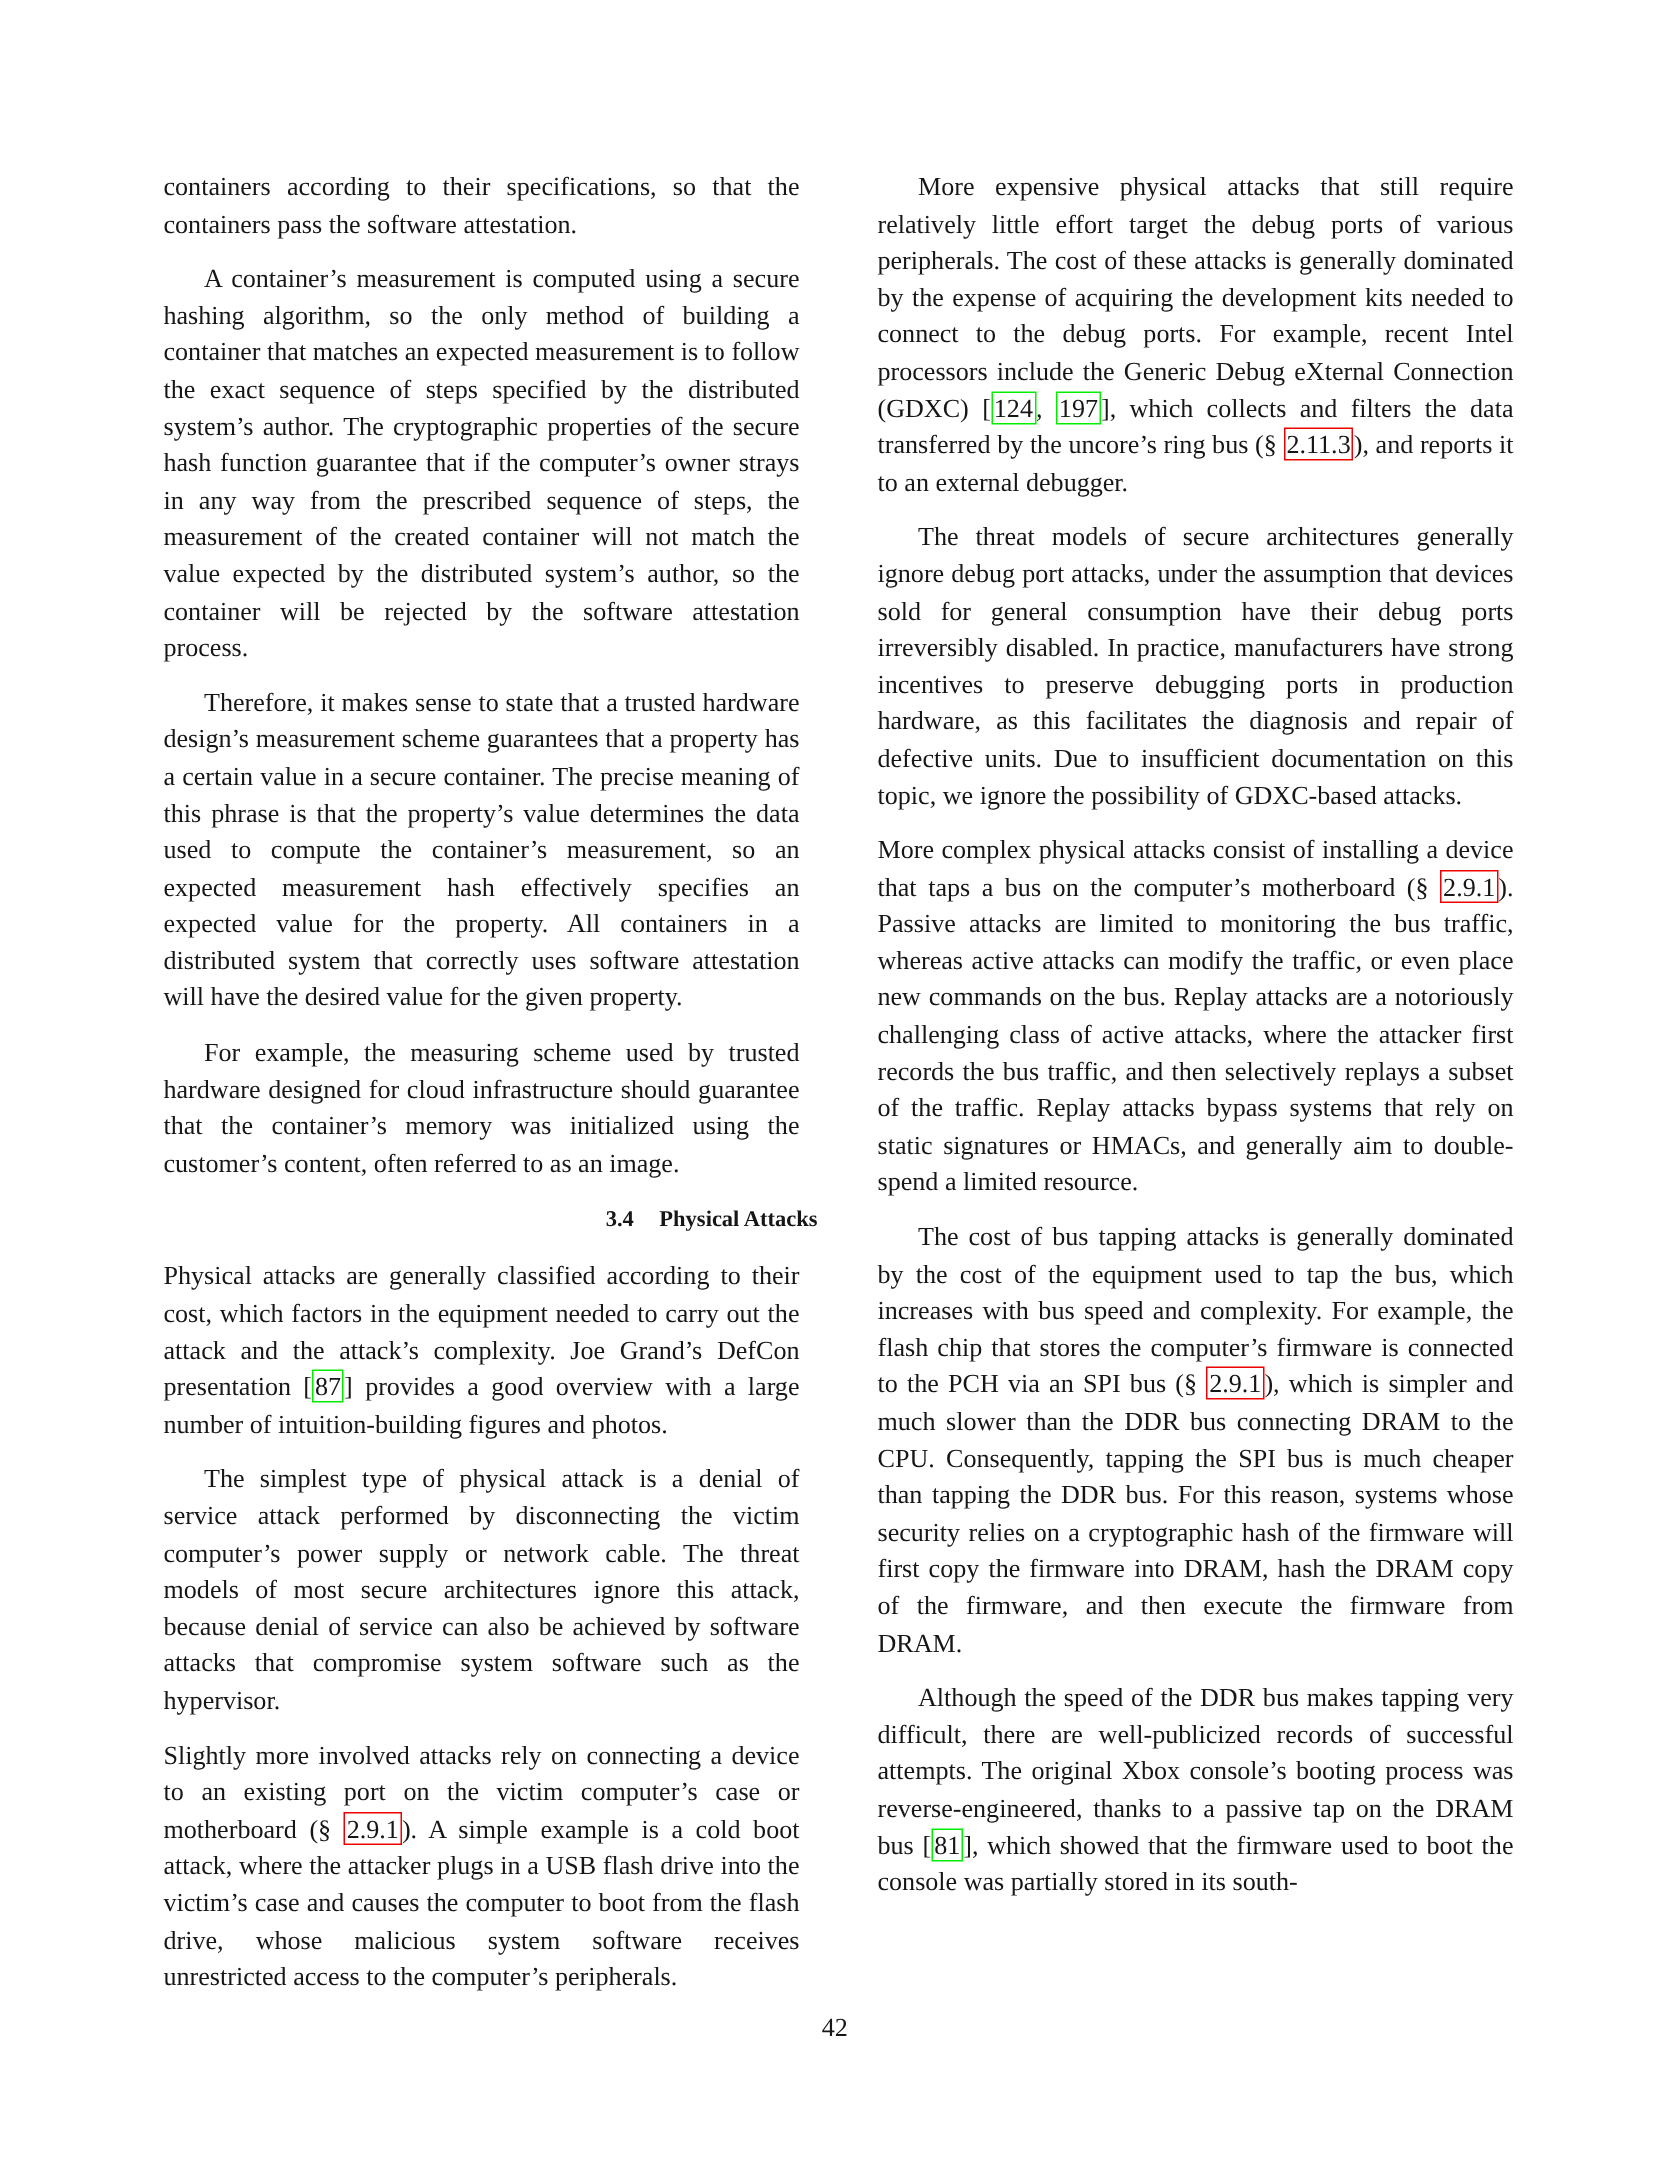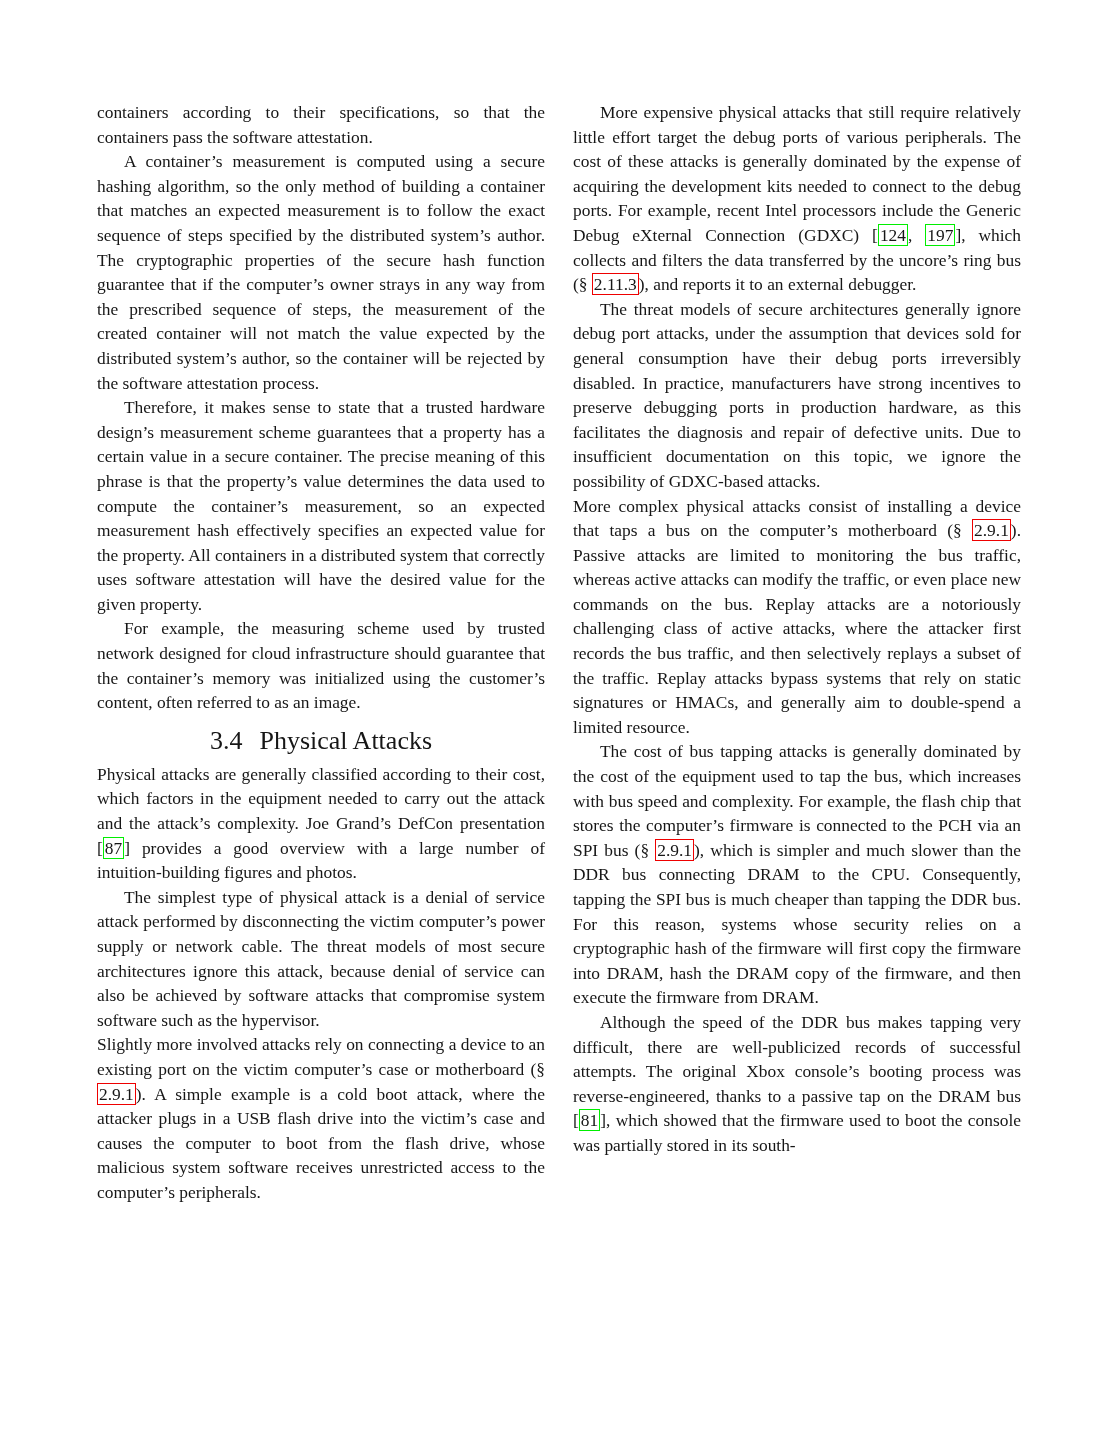--- a/index.html
+++ b/index.html
@@ -21,30 +21,30 @@
     display: flex;
     gap: 28px;
   }
   .col {
     width: 448px;
     font-size: 17.4px;
     line-height: 24.6px;
     text-align: justify;
   }
   .para {
-    margin: 0;
+    margin: 12px;
     text-indent: 27px;
   }
   .para.noindent { text-indent: 0; }
   .h2 {
-    font-weight: normal;
-    font-size: 26px;
+    font-weight: bold;
+    font-size: 15px;
     line-height: 26px;
     margin: 13px 0 8px 0;
-    text-align: center;
+    text-align: right;
   }
   .h3 {
     font-style: italic;
     font-size: 18.5px;
     line-height: 25px;
     margin: 15px 0 10px 0;
     text-align: left;
   }
   .hnum { margin-right: 17px; }
   .it { }
@@ -67,27 +67,28 @@
 </style>
 </head>
 <body>
 
 <div class="page">
   <div class="content">
     <div class="col" id="col-0">
         <div class="para noindent"><span>containers according to their specifications, so that the containers pass the software attestation.</span></div>
         <div class="para"><span>A container’s measurement is computed using a secure hashing algorithm, so the only method of building a container that matches an expected measurement is to follow the exact sequence of steps specified by the distributed system’s author. The cryptographic properties of the secure hash function guarantee that if the computer’s owner strays in any way from the prescribed sequence of steps, the measurement of the created container will not match the value expected by the distributed system’s author, so the container will be rejected by the software attestation process.</span></div>
         <div class="para"><span>Therefore, it makes sense to state that a trusted hardware design’s measurement scheme guarantees that a property has a certain value in a secure container. The precise meaning of this phrase is that the property’s value determines the data used to compute the container’s measurement, so an expected measurement hash effectively specifies an expected value for the property. All containers in a distributed system that correctly uses software attestation will have the desired value for the given property.</span></div>
-        <div class="para"><span>For example, the measuring scheme used by trusted network designed for cloud infrastructure should guarantee that the container’s memory was initialized using the customer’s content, often referred to as an image.</span></div>
+        <div class="para"><span>For example, the measuring scheme used by trusted hardware designed for cloud infrastructure should guarantee that the container’s memory was initialized using the customer’s content, often referred to as an image.</span></div>
         <div class="h2"><span class="hnum">3.4</span><span>Physical Attacks</span></div>
         <div class="para noindent"><span>Physical attacks are generally classified according to their cost, which factors in the equipment needed to carry out the attack and the attack’s complexity. Joe Grand’s DefCon presentation [</span><span class="cite">87</span><span>] provides a good overview with a large number of intuition-building figures and photos.</span></div>
         <div class="para"><span>The simplest type of physical attack is a denial of service attack performed by disconnecting the victim computer’s power supply or network cable. The threat models of most secure architectures ignore this attack, because denial of service can also be achieved by software attacks that compromise system software such as the hypervisor.</span></div>
         <div class="para noindent"><span>Slightly more involved attacks rely on connecting a device to an existing port on the victim computer’s case or motherboard (§ </span><span class="ref">2.9.1</span><span>). A simple example is a </span><span class="it">cold boot attack</span><span>, where the attacker plugs in a USB flash drive into the victim’s case and causes the computer to boot from the flash drive, whose malicious system software receives unrestricted access to the computer’s peripherals.</span></div>
       </div>
     <div class="col" id="col-1">
         <div class="para"><span>More expensive physical attacks that still require relatively little effort target the debug ports of various peripherals. The cost of these attacks is generally dominated by the expense of acquiring the development kits needed to connect to the debug ports. For example, recent Intel processors include the Generic Debug eXternal Connection (GDXC) [</span><span class="cite">124</span><span>, </span><span class="cite">197</span><span>], which collects and filters the data transferred by the uncore’s ring bus (§ </span><span class="ref">2.11.3</span><span>), and reports it to an external debugger.</span></div>
         <div class="para"><span>The threat models of secure architectures generally ignore debug port attacks, under the assumption that devices sold for general consumption have their debug ports irreversibly disabled. In practice, manufacturers have strong incentives to preserve debugging ports in production hardware, as this facilitates the diagnosis and repair of defective units. Due to insufficient documentation on this topic, we ignore the possibility of GDXC-based attacks.</span></div>
         <div class="para noindent"><span>More complex physical attacks consist of installing a device that taps a bus on the computer’s motherboard (§ </span><span class="ref">2.9.1</span><span>). </span><span class="it">Passive attacks</span><span> are limited to monitoring the bus traffic, whereas </span><span class="it">active attacks</span><span> can modify the traffic, or even place new commands on the bus. </span><span class="it">Replay attacks</span><span> are a notoriously challenging class of active attacks, where the attacker first records the bus traffic, and then selectively replays a subset of the traffic. Replay attacks bypass systems that rely on static signatures or HMACs, and generally aim to double-spend a limited resource.</span></div>
         <div class="para"><span>The cost of bus tapping attacks is generally dominated by the cost of the equipment used to tap the bus, which increases with bus speed and complexity. For example, the flash chip that stores the computer’s firmware is connected to the PCH via an SPI bus (§ </span><span class="ref">2.9.1</span><span>), which is simpler and much slower than the DDR bus connecting DRAM to the CPU. Consequently, tapping the SPI bus is much cheaper than tapping the DDR bus. For this reason, systems whose security relies on a cryptographic hash of the firmware will first copy the firmware into DRAM, hash the DRAM copy of the firmware, and then execute the firmware from DRAM.</span></div>
         <div class="para"><span>Although the speed of the DDR bus makes tapping very difficult, there are well-publicized records of successful attempts. The original Xbox console’s booting process was reverse-engineered, thanks to a passive tap on the DRAM bus [</span><span class="cite">81</span><span>], which showed that the firmware used to boot the console was partially stored in its south-</span></div>
       </div>
   </div>
+  <div class="footer">42</div>
 </div>
 
 </body></html>

